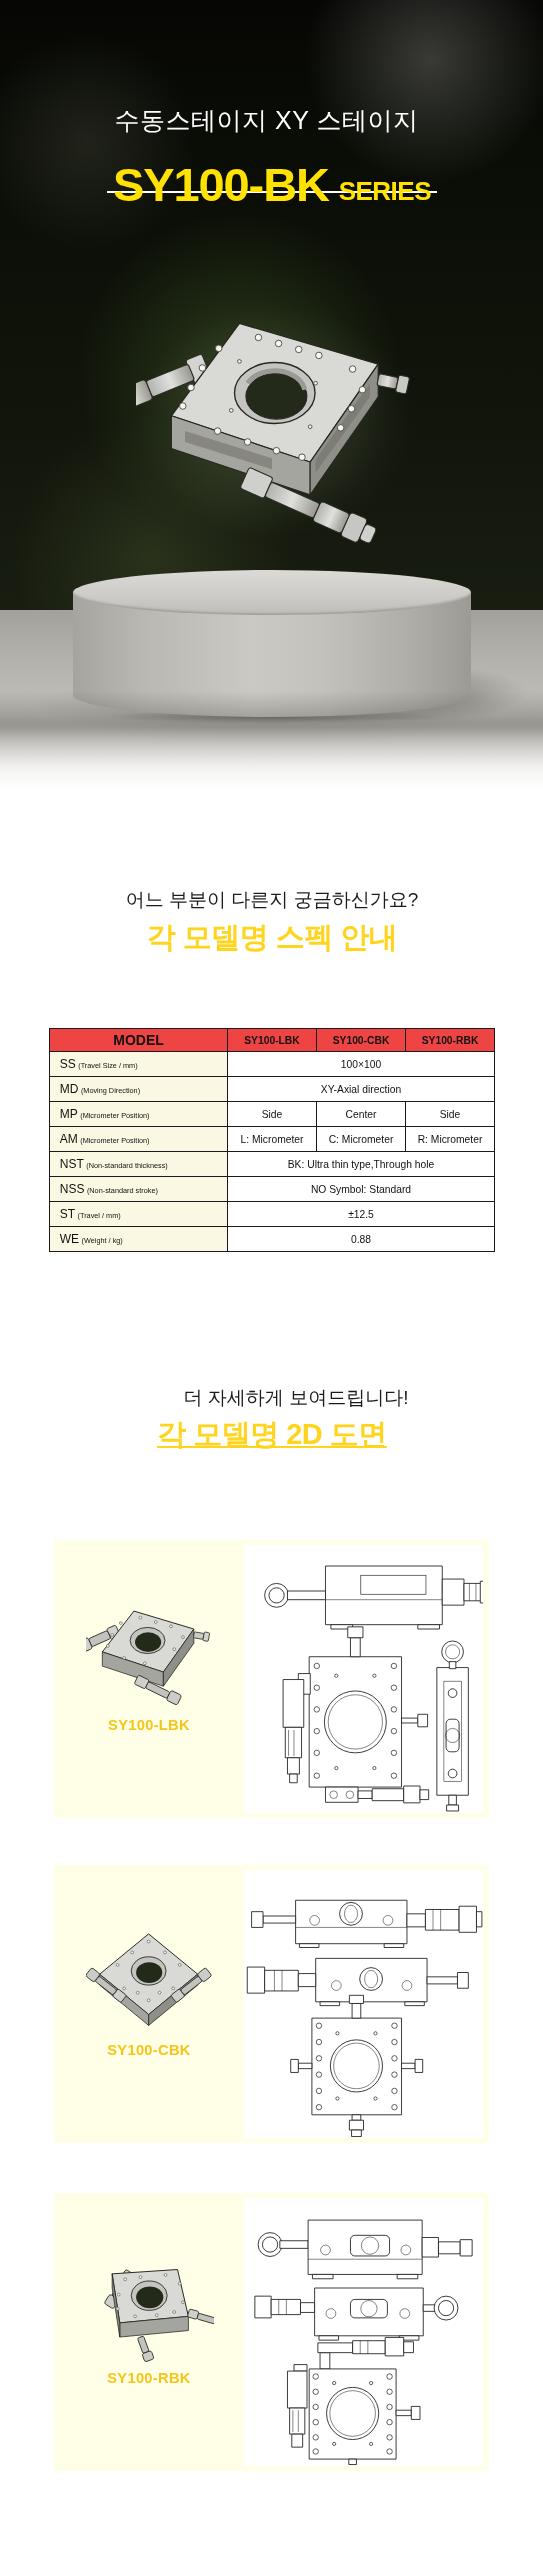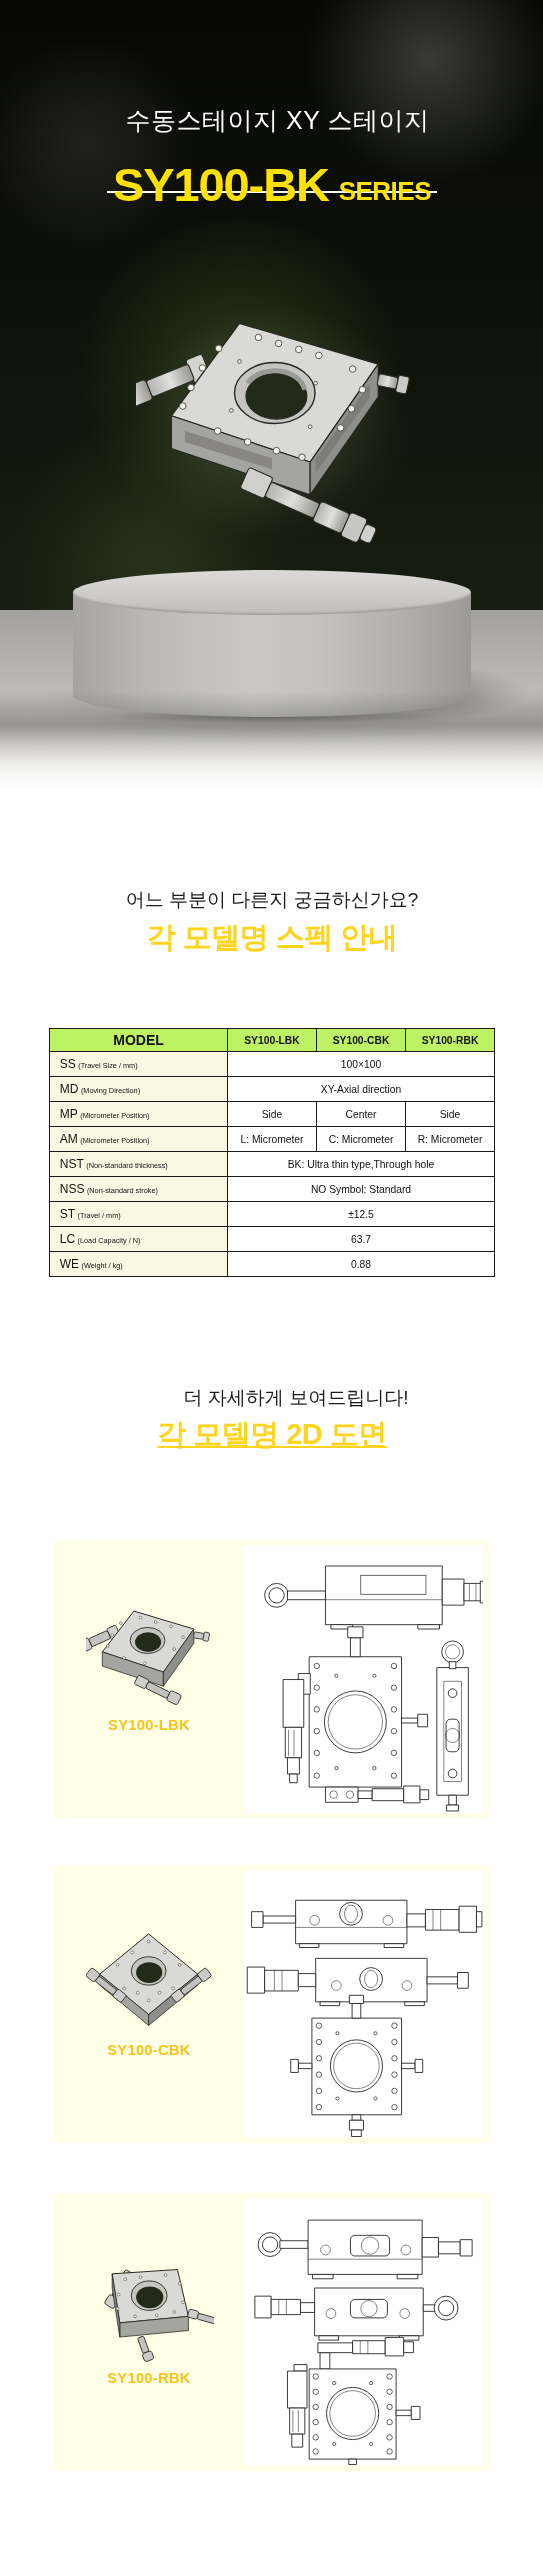--- a/index.html
+++ b/index.html
@@ -44,41 +44,41 @@
   .podium-body{left:73px;top:592px;width:398px;height:125px;
     background:linear-gradient(90deg,#a5a49f 0%,#b9b8b3 18%,#cac9c4 45%,#c3c2bd 62%,#aeada8 85%,#9b9a95 100%);
     border-radius:0 0 199px 199px / 0 0 22px 22px;}
   .podium-top{left:73px;top:570px;width:398px;height:45px;border-radius:50%;
     background:linear-gradient(180deg,#dbdad6 0%,#cdccc8 55%,#bebdb8 100%);
     box-shadow:inset 0 -1.6px 2.2px rgba(0,0,0,.18);}
   .podium-baseline{left:98px;top:710px;width:348px;height:13px;border-radius:50%;
     background:radial-gradient(ellipse at center, rgba(30,30,26,.4) 0%, rgba(30,30,26,0) 70%);}
   .white-fade{left:0;top:723px;width:544px;height:76px;
     background:linear-gradient(180deg, rgba(255,255,255,0) 0%, rgba(255,255,255,.75) 62%, #ffffff 90%);}
-  .hero-title{left:11px;top:104px;width:533px;text-align:center;color:#ffffff;
+  .hero-title{left:0;top:104px;width:533px;text-align:center;color:#ffffff;
     font-size:25px;font-weight:500;letter-spacing:0.5px;}
   .hero-divider{left:107px;top:191px;width:330px;height:1.6px;background:#ffffff;}
   .series-row{left:0;top:157px;width:544px;display:flex;justify-content:center;align-items:flex-end;}
   .series-name{font-size:47px;line-height:47px;font-weight:800;letter-spacing:-1.1px;color:#ffe103;}
   .series-suffix{font-size:26px;line-height:34px;font-weight:700;letter-spacing:-0.5px;color:#ffe103;margin-left:9.8px;text-align:center;}
   #hero-product{left:136px;top:296px;}
 
   
   .sec-sub{left:0;width:544px;text-align:center;color:#1c1c1c;font-size:19px;font-weight:400;}
   .sec-title{left:0;width:544px;text-align:center;font-size:29px;font-weight:800;color:#ffd41c;letter-spacing:-0.5px;}
   #spec-sub{top:887px;}
   #spec-title{top:918px;}
   #draw-sub{top:1385px;padding-left:24px;}
   #draw-title{top:1415px;text-decoration:underline;}
 
   
   #spec-table{left:49px;top:1028px;width:446px;border-collapse:collapse;table-layout:fixed;
     border:1.6px solid #1a1a1a;}
   #spec-table th,#spec-table td{border:1.1px solid #1a1a1a;padding:0;}
-  #spec-table thead th{background:#bef264;height:22px;text-align:center;vertical-align:middle;}
+  #spec-table thead th{background:#ef4444;height:22px;text-align:center;vertical-align:middle;}
   .th-model{font-size:14px;font-weight:700;color:#111;}
   .th-col{font-size:10.3px;font-weight:700;color:#111;}
   .row-label{background:#faf8e2;height:24px;text-align:left;vertical-align:middle;padding-left:9.8px !important;font-weight:400;}
   .row-label .code{font-size:12px;color:#111;font-weight:500;}
   .row-label .desc{font-size:7.3px;color:#111;font-weight:400;}
   .cell-val{background:#ffffff;text-align:center;vertical-align:middle;font-size:10.3px;color:#111;}
 
   
   .card{left:54px;width:435px;height:278px;background:#fffee6;border-radius:2.7px;}
   #card-0{top:1540px;} #card-1{top:1865px;} #card-2{top:2193px;}
@@ -229,24 +229,20 @@
         <th class="row-label"><span class="code">NST</span> <span class="desc">(Non-standard thickness)</span></th>
         <td class="cell-val" colspan="3">BK: Ultra thin type,Through hole</td>
       </tr>
       <tr>
         <th class="row-label"><span class="code">NSS</span> <span class="desc">(Non-standard stroke)</span></th>
         <td class="cell-val" colspan="3">NO Symbol: Standard</td>
       </tr>
       <tr>
         <th class="row-label"><span class="code">ST</span> <span class="desc">(Travel / mm)</span></th>
         <td class="cell-val" colspan="3">±12.5</td>
-      </tr>
-      <tr>
-        <th class="row-label"><span class="code">LC</span> <span class="desc">(Load Capacity / N)</span></th>
-        <td class="cell-val" colspan="3">63.7</td>
       </tr>
       <tr>
         <th class="row-label"><span class="code">WE</span> <span class="desc">(Weight / kg)</span></th>
         <td class="cell-val" colspan="3">0.88</td>
       </tr>
     </tbody>
   </table>
 
   <div id="draw-sub" class="abs sec-sub">더 자세하게 보여드립니다!</div>
   <div id="draw-title" class="abs sec-title">각 모델명 2D 도면</div>

